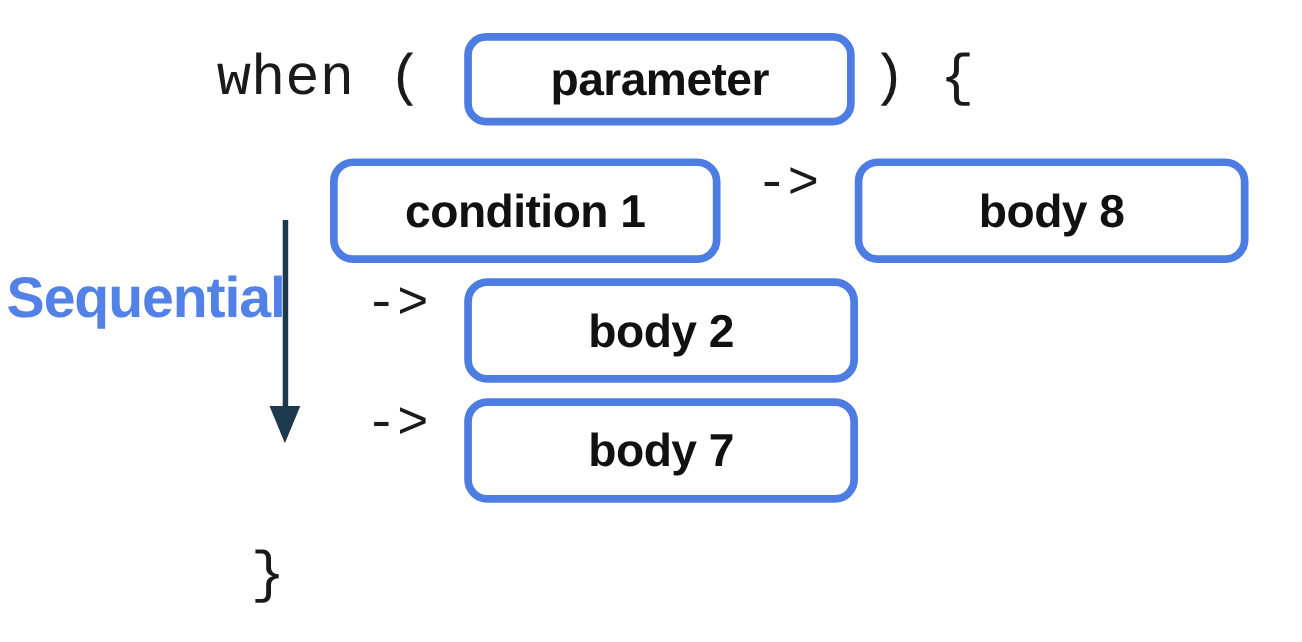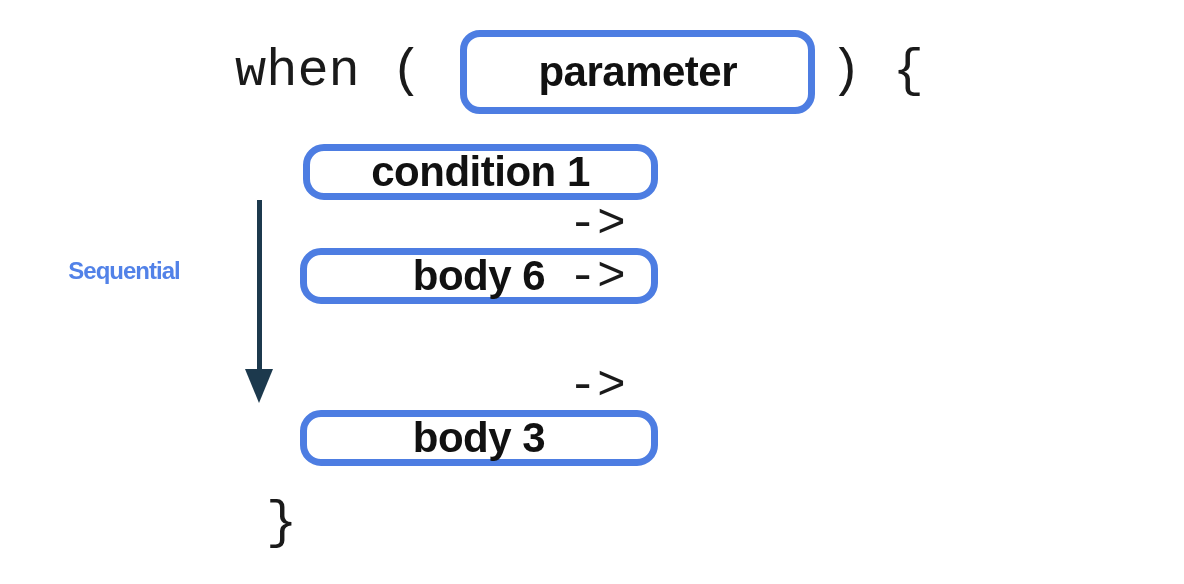--- a/index.html
+++ b/index.html
@@ -20,21 +20,20 @@
     overflow: hidden;
     font-family: "Liberation Sans", sans-serif;
   }
   .code {
     font-family: "Liberation Mono", monospace;
     font-size: 52px;
     font-weight: 400;
     color: var(--code-text);
     white-space: pre;
     line-height: 1;
-    margin-left: 38px;
   }
   .blue-box {
     border: 7px solid var(--box-border);
     border-radius: 21px;
     background: var(--background);
     display: flex;
     align-items: center;
     justify-content: center;
   }
   .box-label {
@@ -62,39 +61,38 @@
   .rows {
     position: absolute;
     left: 300px;
     top: 144px;
     display: flex;
     flex-direction: column;
     gap: 14px;
   }
   .row {
     display: flex;
-    align-items: flex-end;
+    align-items: flex-start;
     height: 95px;
-    flex-direction: column;
   }
   .condition-box { width: 355px; height: 95px; }
   .body-box { width: 358px; height: 95px; }
   .arrow-op {
     width: 122px;
     text-align: center;
     font-size: 48px;
   }
   .seq-label {
     position: absolute;
     left: 6px;
     top: 247px;
     width: 236px;
     text-align: center;
     color: var(--annotation-text);
-    font-size: 24px;
+    font-size: 52px;
     font-weight: 600;
     letter-spacing: -1px;
     line-height: 48px;
   }
   .seq-arrow-line {
     position: absolute;
     left: 257px;
     top: 200px;
     width: 5px;
     height: 172px;
@@ -136,32 +134,35 @@
   <div class="seq-arrow-head"></div>
 
   <div class="rows">
 
     <div class="row">
       <div class="blue-box condition-box">
         <span class="box-label">condition 1</span>
       </div>
       <span class="code arrow-op">-&gt;</span>
       <div class="blue-box body-box">
-        <span class="box-label">body 6</span>
+        <span class="box-label">body 8</span>
       </div>
     </div>
 
     <div class="row">
       <span class="code arrow-op">-&gt;</span>
+      <div class="blue-box body-box">
+        <span class="box-label">body 2</span>
+      </div>
     </div>
 
     <div class="row">
       <span class="code arrow-op">-&gt;</span>
       <div class="blue-box body-box">
-        <span class="box-label">body 3</span>
+        <span class="box-label">body 7</span>
       </div>
     </div>
 
   </div>
 
   <span class="code closing-brace">}</span>
 
 </div>
 
 </body></html>

